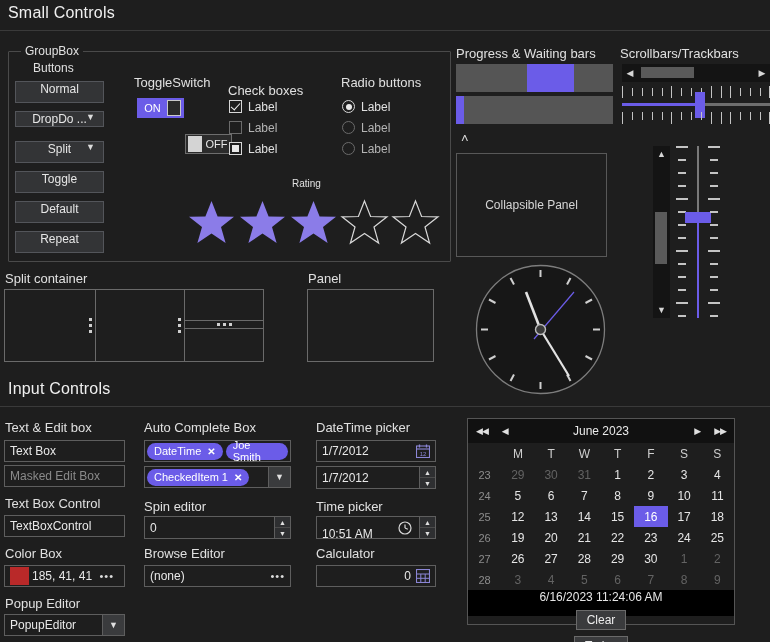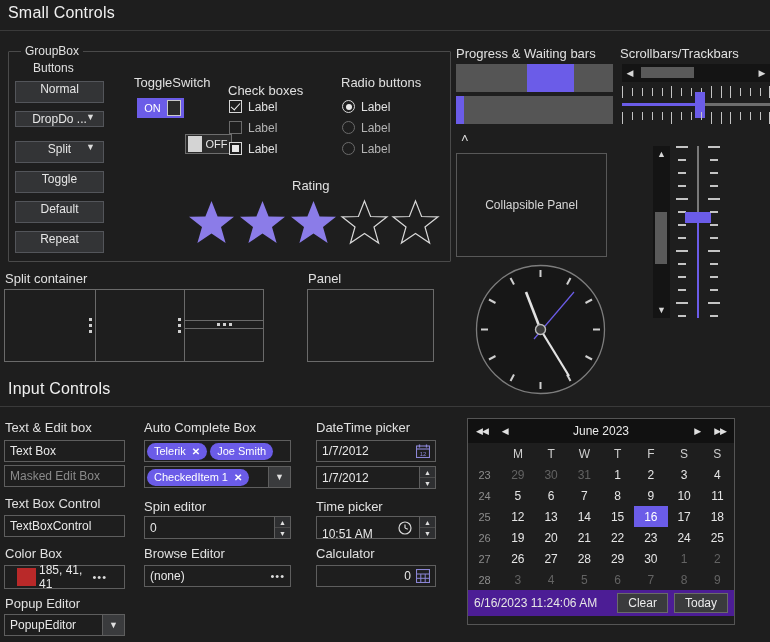--- a/index.html
+++ b/index.html
@@ -247,21 +247,21 @@
   .cal-cell {
     height: 21px; display: flex; align-items: center; justify-content: center;
     font-size: 12px; color: #e6e6e6;
   }
   .cal-cell.wk { color: #8d8d8d; font-size: 11px; }
   .cal-cell.dow { color: #cfcfcf; }
   .cal-cell.other { color: #636363; }
   .cal-cell.sel { background: #6b5ce8; color: #fff; }
   .cal-foot {
     display: flex; align-items: center;
-    background: #4c1d95; height: 26px; padding: 0 6px; gap: 6px;
+    background: #000000; height: 26px; padding: 0 6px; gap: 6px; flex-direction: column;
   }
   .cal-foot .stamp { flex: 1; font-size: 12px; color: #e6e6e6; }
   .cal-btn {
     background: #3a3b3d; border: 1px solid #6a6a6a;
     color: #ececec; font-size: 12px;
     padding: 2px 10px;
   }
 
   
   .star { display: inline-block; }
@@ -336,21 +336,21 @@
     <div class="row-ck">
       <span class="rdo empty"></span>
       <span class="ck-label dim">Label</span>
     </div>
     <div class="row-ck">
       <span class="rdo empty"></span>
       <span class="ck-label dim">Label</span>
     </div>
   </div>
 
-  <div class="lbl" style="position:absolute; left:292px; top:178px; font-size:13px;">Rating</div>
+  <div class="lbl" style="position:absolute; left:292px; top:178px; font-size:10px;">Rating</div>
   <div style="position:absolute; left:186px; top:198px; display:flex; gap:0px;">
     <svg class="star" width="51" height="50" viewBox="0 0 51 50">
       <polygon points="25.5,3 31.6,18.5 48,18.8 35,29 39.6,45 25.5,35.5 11.4,45 16,29 3,18.8 19.4,18.5" fill="#8b7ce8"></polygon>
       </svg>
     <svg class="star" width="51" height="50" viewBox="0 0 51 50">
       <polygon points="25.5,3 31.6,18.5 48,18.8 35,29 39.6,45 25.5,35.5 11.4,45 16,29 3,18.8 19.4,18.5" fill="#8b7ce8"></polygon>
       </svg>
     <svg class="star" width="51" height="50" viewBox="0 0 51 50">
       <polygon points="25.5,3 31.6,18.5 48,18.8 35,29 39.6,45 25.5,35.5 11.4,45 16,29 3,18.8 19.4,18.5" fill="#8b7ce8"></polygon>
       </svg>
@@ -531,36 +531,36 @@
   </div>
   <div class="fld" style="position:absolute; left:4px; top:440px; width:121px; height:22px;">
     <span>Text Box</span>
   </div>
   <div class="lbl" style="position:absolute; left:5px; top:496px; font-size:13px;">Text Box Control</div>
   <div class="fld" style="position:absolute; left:4px; top:515px; width:121px; height:22px;">
     <span>TextBoxControl</span>
   </div>
 
   <div class="lbl" style="position:absolute; left:5px; top:546px; font-size:13px;">Color Box</div>
-  <div class="fld" style="position:absolute; left:4px; top:565px; width:121px; height:22px; padding:11px;">
+  <div class="fld" style="position:absolute; left:4px; top:565px; width:121px; height:22px; padding:4px;">
     <span style="width:19px; height:18px; background:#b92929; margin:1px 3px 1px 1px; display:inline-block;"></span>
     <span style="flex:1;">185, 41, 41</span>
     <span style="font-size:11px; color:#dcdcdc; padding-right:6px; letter-spacing:1px;">•••</span>
   </div>
 
   <div class="lbl" style="position:absolute; left:5px; top:596px; font-size:13px;">Popup Editor</div>
   <div class="fld" style="position:absolute; left:4px; top:614px; width:121px; height:22px;">
     <span>PopupEditor</span>
     <span class="btn-drop">▼</span>
   </div>
 
   <div class="lbl" style="position:absolute; left:144px; top:420px; font-size:13px;">Auto Complete Box</div>
   <div class="fld" style="position:absolute; left:144px; top:440px; width:147px; height:22px; padding:0 2px; gap:3px;">
     <span class="token">
-      <span>Telerik</span>
+      <span>DateTime</span>
       <span class="x">✕</span>
     </span>
     <span class="token">
       <span>Joe Smith</span>
     </span>
   </div>
   <div class="fld" style="position:absolute; left:144px; top:466px; width:147px; height:22px; padding:0 2px;">
     <span class="token">
       <span>CheckedItem 1</span>
       <span class="x">✕</span>

